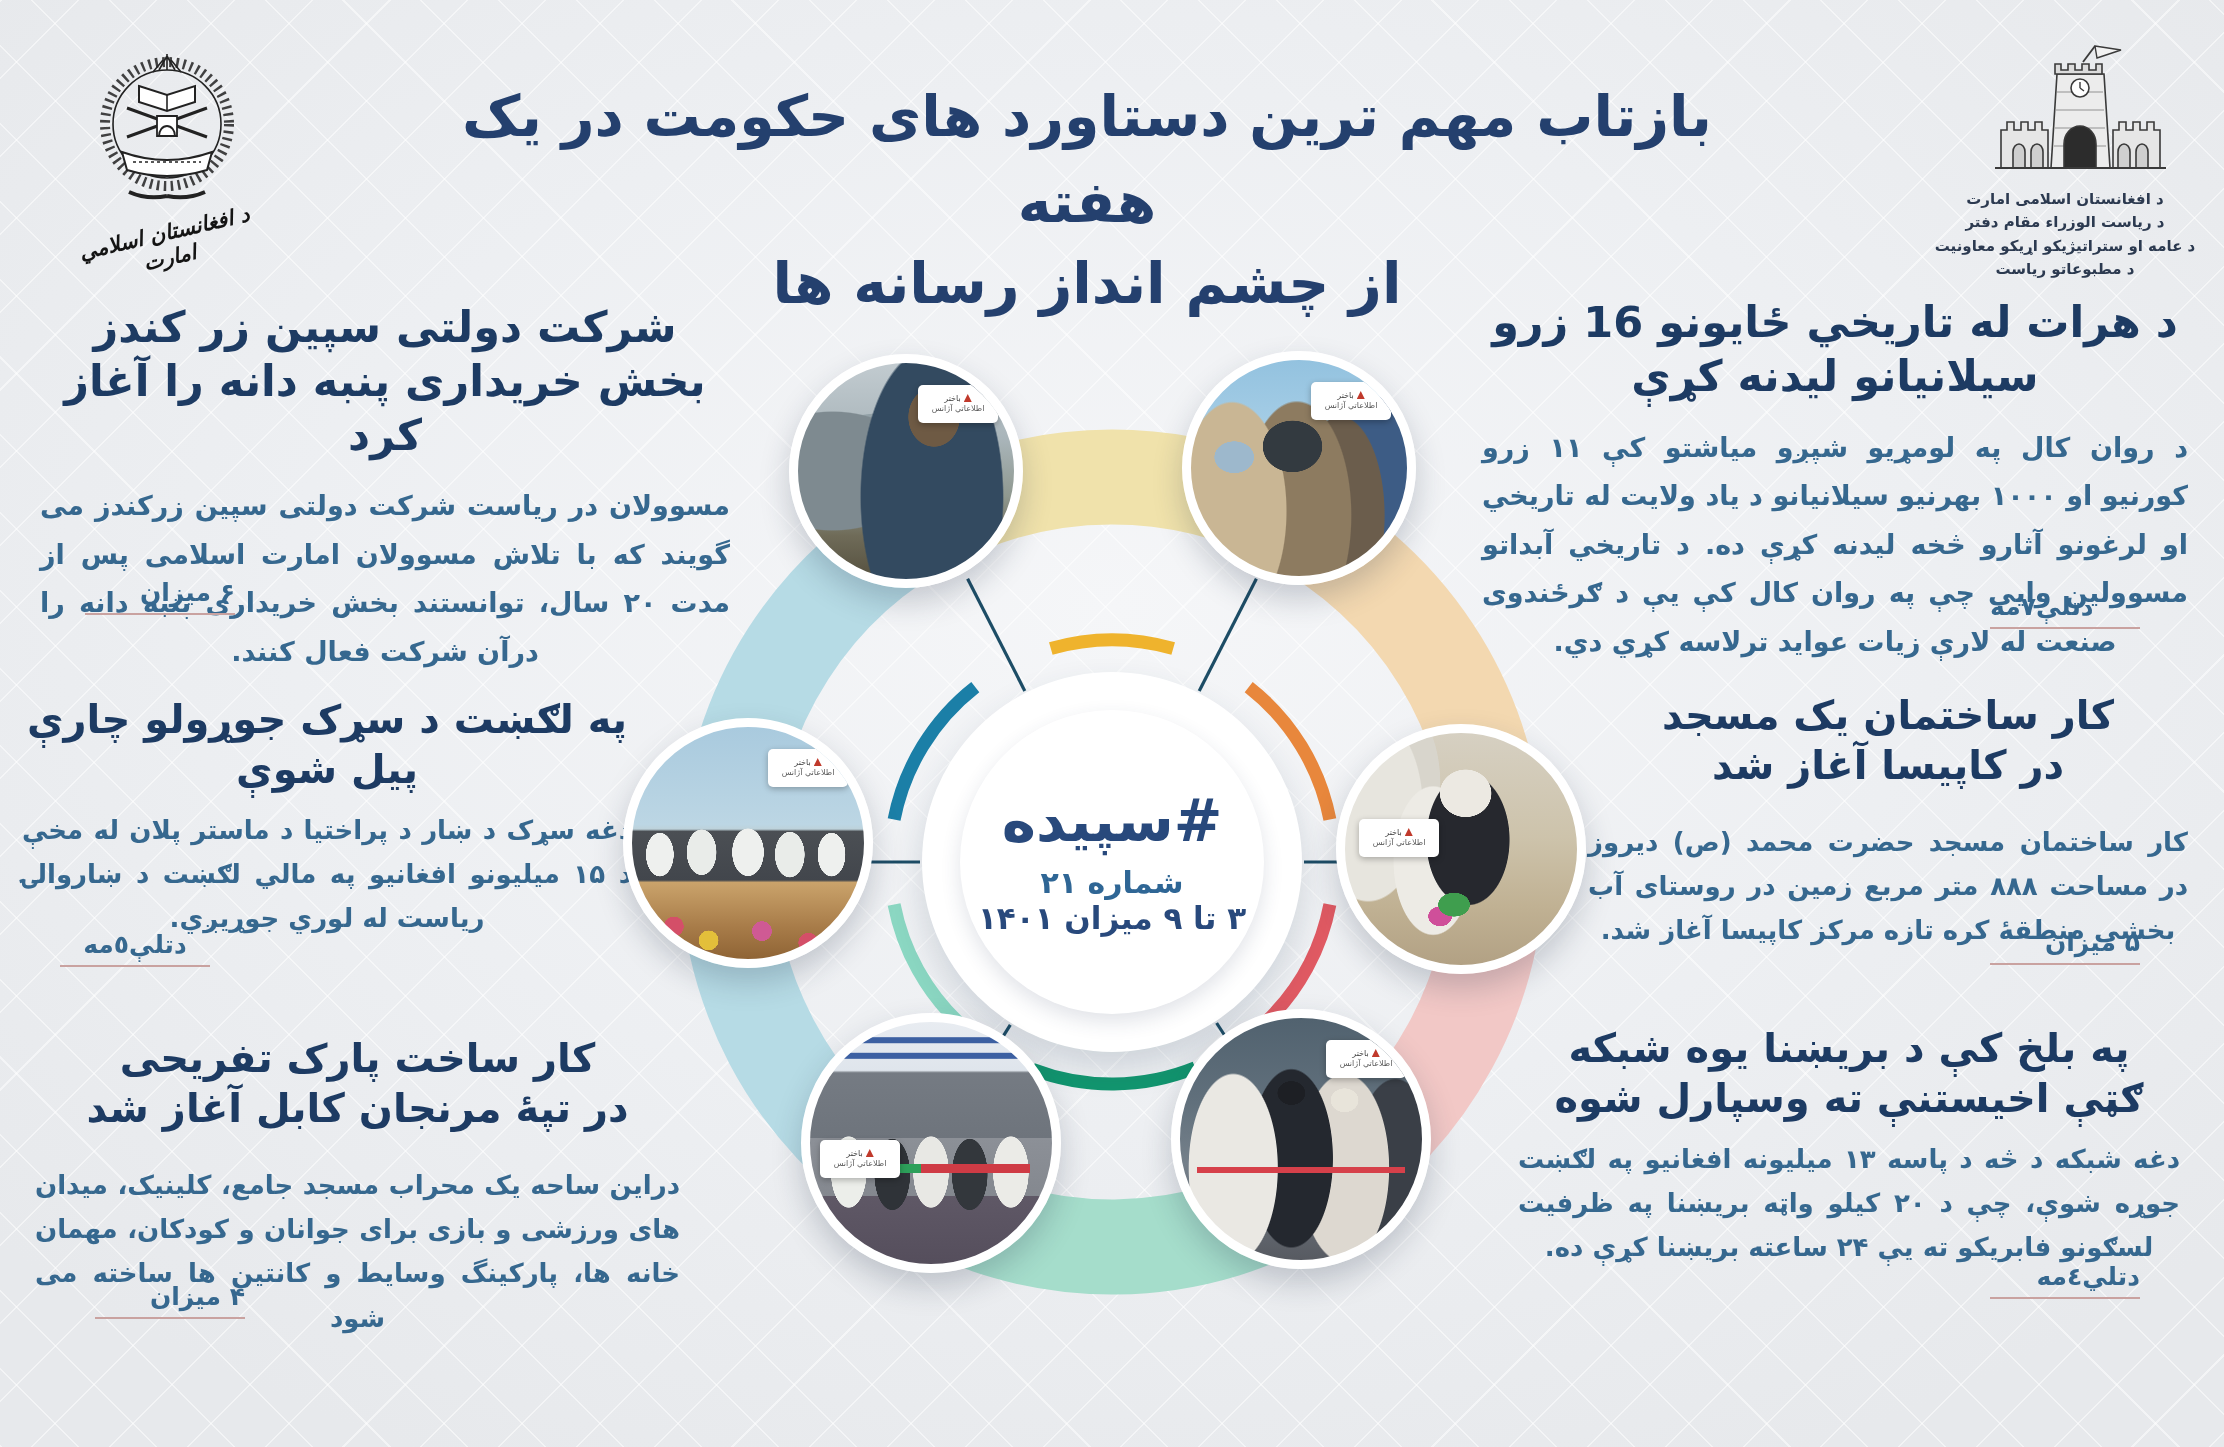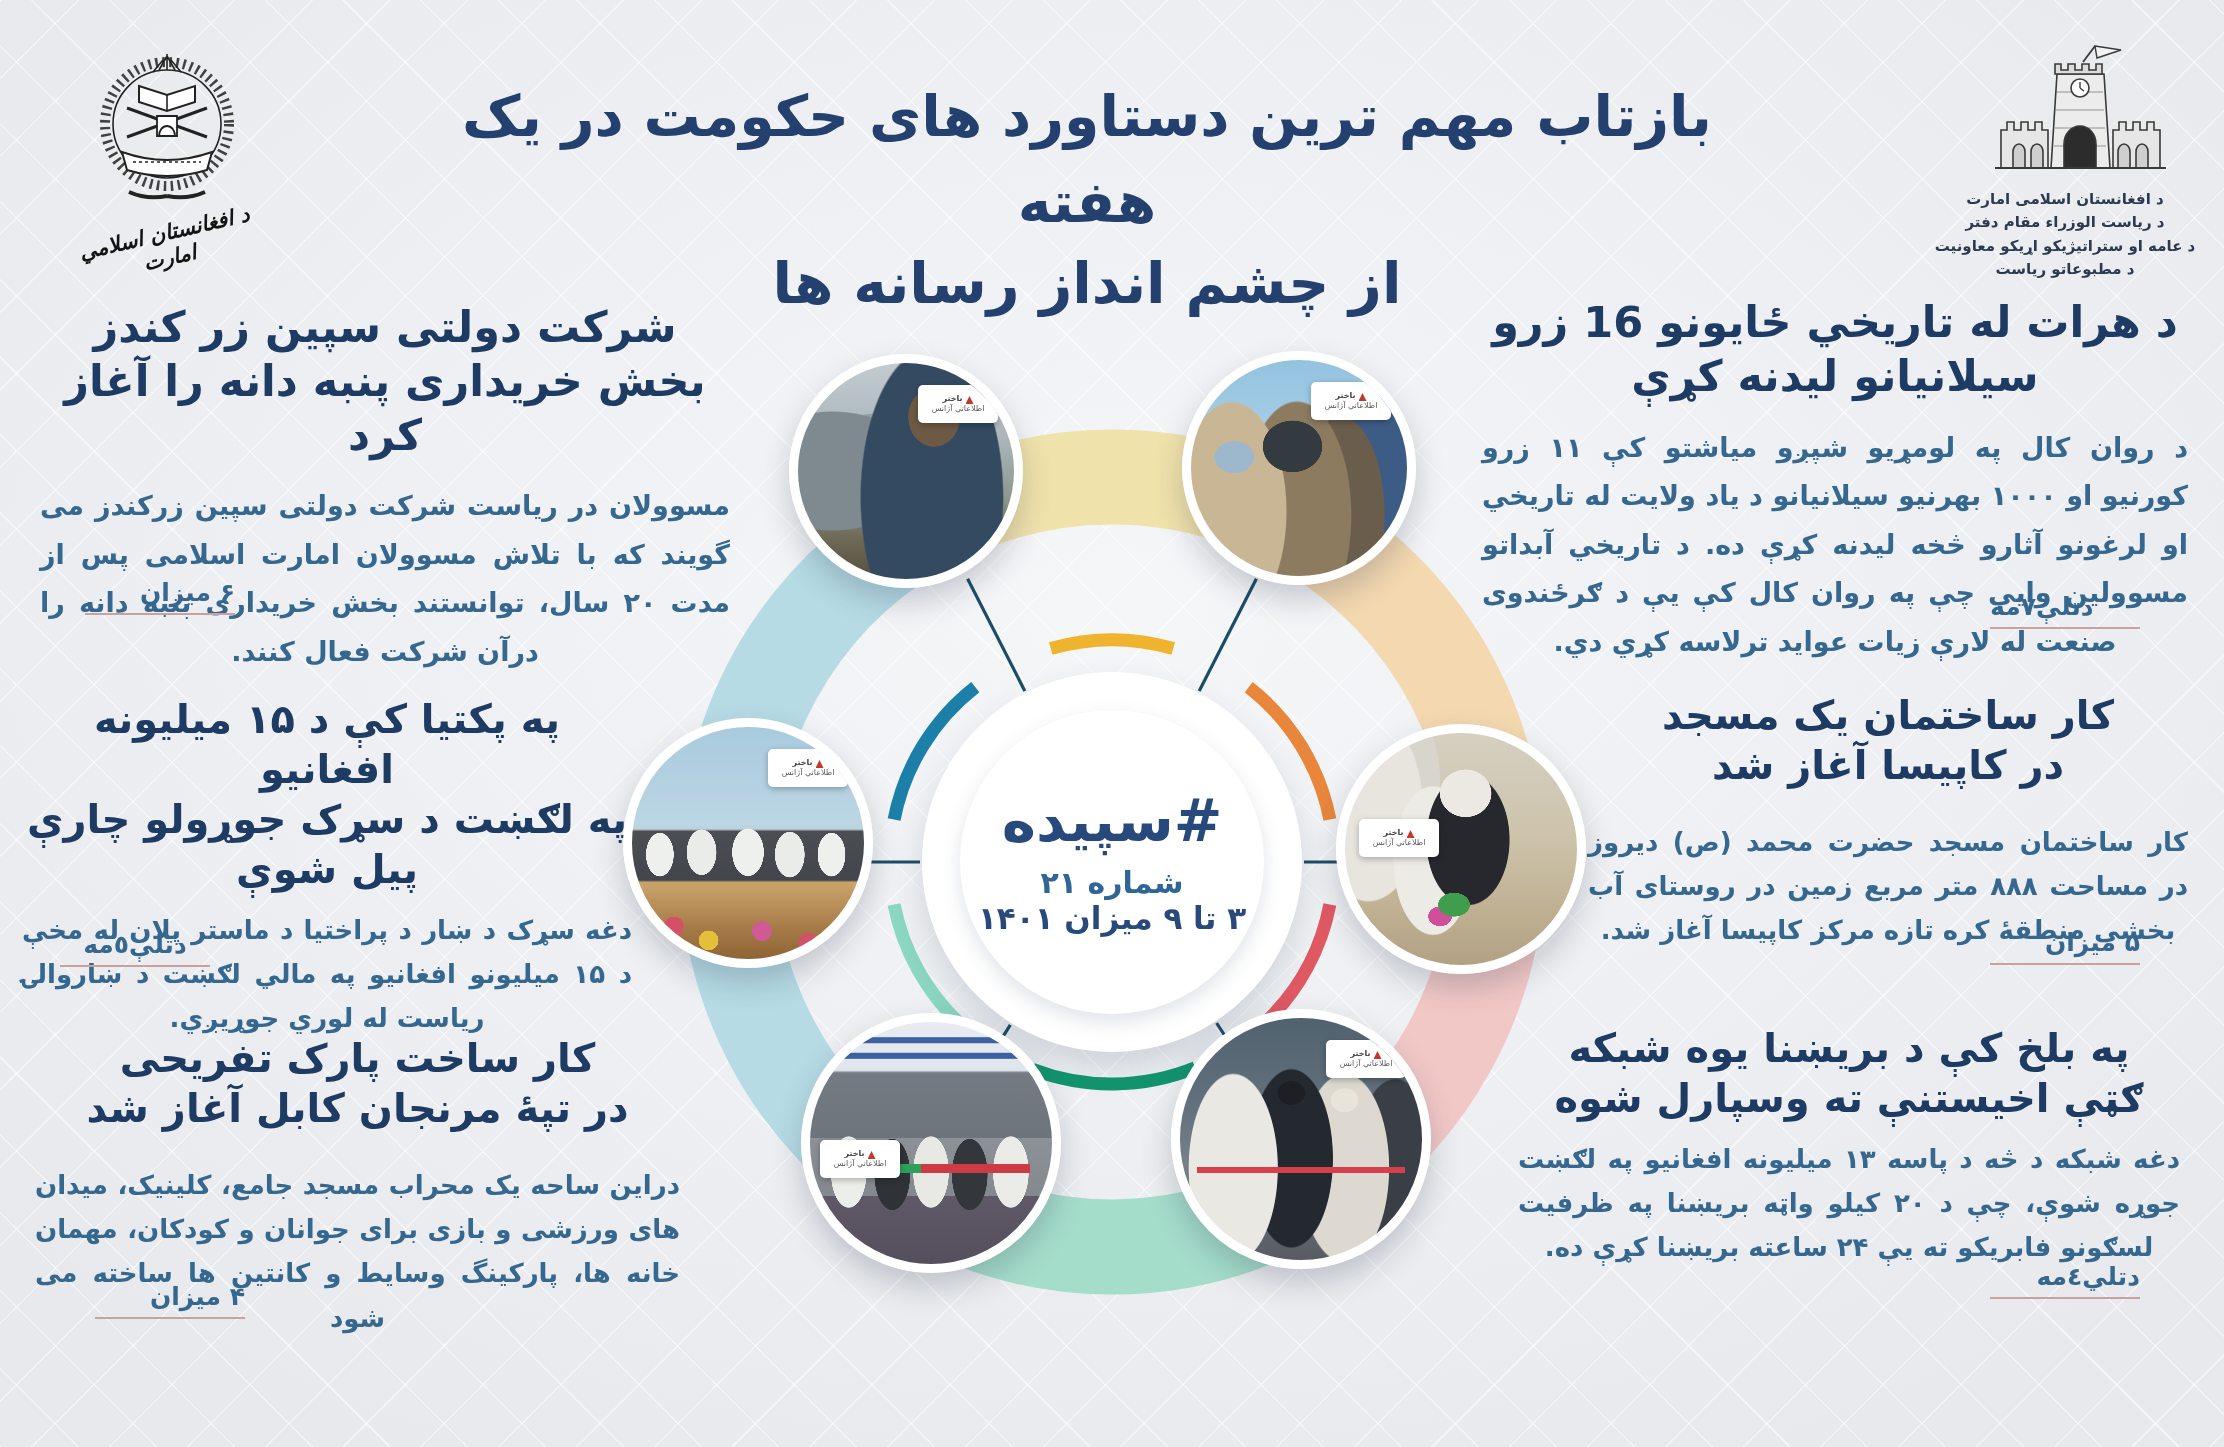--- a/index.html
+++ b/index.html
@@ -82,21 +82,21 @@
     radial-gradient(14px 12px at 46% 31%, #1d1f24 0 98%, transparent 100%),
     radial-gradient(14px 12px at 68% 34%, #e8e4da 0 98%, transparent 100%),
     radial-gradient(45px 95px at 22% 62%, #eae8e3 0 98%, transparent 100%),
     radial-gradient(42px 90px at 46% 58%, #24282f 0 98%, transparent 100%),
     radial-gradient(45px 95px at 68% 62%, #ddd8d0 0 98%, transparent 100%),
     radial-gradient(40px 85px at 89% 60%, #3a3f47 0 98%, transparent 100%),
     linear-gradient(180deg,#51626f 0%,#61707c 35%,#75808a 60%,#575a61 100%);}
   .wm{position:absolute;top:22px;right:16px;width:80px;height:38px;background:#fff;border-radius:5px;
     box-shadow:0 2px 6px rgba(0,0,0,.28);display:flex;flex-direction:column;align-items:center;justify-content:center;
     font-size:8px;color:#5a5a5a;line-height:1.25;z-index:5;}
-  .wm .wm-top{display:flex;align-items:flex-end;gap:3px;font-weight:bold;color:#444;}
+  .wm .wm-top{display:flex;align-items:flex-start;gap:3px;font-weight:normal;color:#444;}
   .wm-logo{display:inline-block;width:8px;height:8px;background:#c0392b;clip-path:polygon(50% 0,100% 100%,0 100%);}
   .wm-left{right:auto;left:14px;top:86px;}
   .wm-mid{right:auto;left:10px;top:118px;}
   
   .story{position:absolute;text-align:center;z-index:1;}
   .story-h{font-size:43px;font-weight:bold;color:#1d3b63;line-height:1.25;}
   .story-h.small{font-size:40px;}
   .story-b{margin-top:20px;font-size:27px;font-weight:bold;color:#36688f;line-height:1.8;text-align:justify;text-align-last:center;}
   .st-tl{left:40px;top:301px;width:690px;}
   .st-tr{left:1482px;top:296px;width:706px;}
@@ -275,21 +275,20 @@
     <div class="story-h">
       <div>د هرات له تاریخي ځایونو 16 زرو</div>
       <div>سیلانیانو لیدنه کړې</div>
     </div>
     <div class="story-b">د روان کال په لومړیو شپږو میاشتو کې ۱۱ زرو کورنیو او ۱۰۰۰ بهرنیو سیلانیانو د یاد ولایت له تاریخي او لرغونو آثارو څخه لیدنه کړې ده. د تاریخي آبداتو مسوولین وایي چې په روان کال کې یې د ګرځندوی صنعت له لارې زیات عواید ترلاسه کړي دي.</div>
   </div>
   <div class="date d-tr">دتلې٧مه</div>
 
   <div class="story st-ml">
     <div class="story-h small">
-      <div>په پکتیا کې د ۱۵ میلیونه افغانیو</div>
       <div>په لګښت د سړک جوړولو چارې پیل شوې</div>
     </div>
     <div class="story-b">دغه سړک د ښار د پراختیا د ماستر پلان له مخې د ۱۵ میلیونو افغانیو په مالي لګښت د ښاروالۍ ریاست له لوري جوړیږي.</div>
   </div>
   <div class="date d-ml">دتلې٥مه</div>
 
   <div class="story st-mr">
     <div class="story-h small">
       <div>کار ساختمان یک مسجد</div>
       <div>در کاپیسا آغاز شد</div>

